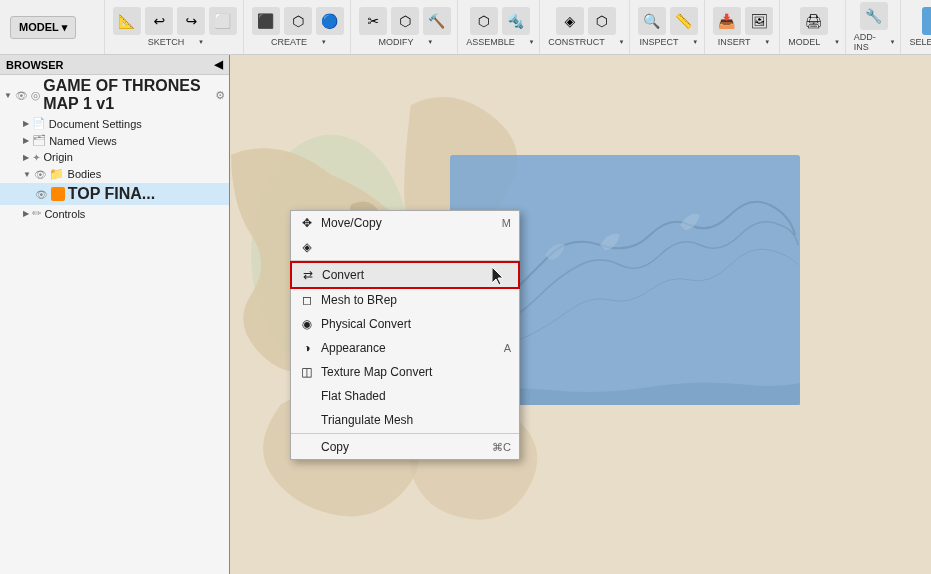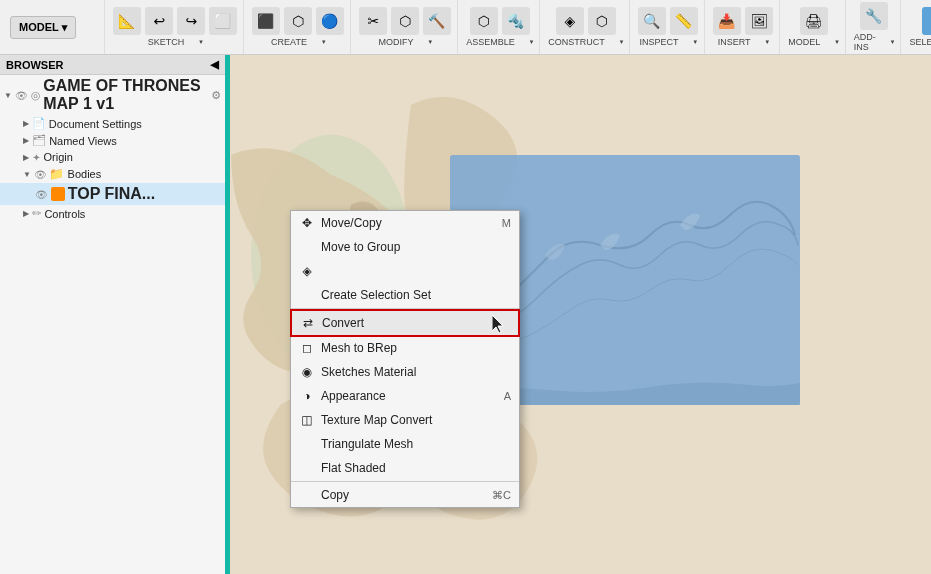--- a/index.html
+++ b/index.html
@@ -86,21 +86,21 @@
     }
 
     
     #browser {
       position: absolute;
       top: 55px;
       left: 0;
       width: 230px;
       bottom: 0;
       background: #f5f5f5;
-      border-right: 5px solid #14b8a6;
+      border-right: 1px solid #14b8a6;
       font-size: 11px;
     }
 
     #browser-header {
       background: #e0e0e0;
       padding: 3px 6px;
       font-size: 11px;
       font-weight: bold;
       display: flex;
       align-items: center;
@@ -430,75 +430,67 @@
   </div>
 
   <div id="context-menu">
 
     <div class="ctx-item">
       <span class="ctx-icon">✥</span>
       <span>Move/Copy</span>
       <span class="shortcut">M</span>
     </div>
 
-    <div class="ctx-item">
-      <span class="ctx-icon"></span>
-      <span>Move to Group</span>
-    </div>
 
     <div class="ctx-item">
       <span class="ctx-icon">◈</span>
     </div>
 
-    <div class="ctx-item">
-      <span class="ctx-icon"></span>
-      <span>Create Selection Set</span>
-    </div>
 
     <div class="ctx-separator"></div>
 
     <div class="ctx-item highlighted">
       <span class="ctx-icon">⇄</span>
       <span>Convert</span>
 
       <svg style="position:absolute;left:200px;top:4px;" width="14" height="20" viewBox="0 0 14 20">
         <path d="M 0 0 L 0 16 L 4 12 L 7 18 L 9 17 L 6 11 L 11 11 Z" fill="#222" stroke="white" stroke-width="1"></path>
       </svg>
     </div>
 
     <div class="ctx-item">
       <span class="ctx-icon">◻</span>
       <span>Mesh to BRep</span>
     </div>
 
     <div class="ctx-item">
       <span class="ctx-icon">◉</span>
-      <span>Sketches Material</span>
+      <span>Physical Convert</span>
     </div>
 
     <div class="ctx-item">
       <span class="ctx-icon">◑</span>
       <span>Appearance</span>
       <span class="shortcut">A</span>
     </div>
 
     <div class="ctx-item">
       <span class="ctx-icon">◫</span>
       <span>Texture Map Convert</span>
     </div>
 
 
     <div class="ctx-item">
       <span class="ctx-icon"></span>
+      <span>Flat Shaded</span>
+    </div>
+
+    <div class="ctx-item">
+      <span class="ctx-icon"></span>
       <span>Triangulate Mesh</span>
-    </div>
-
-    <div class="ctx-item">
-      <span class="ctx-icon"></span>
-      <span>Flat Shaded</span>
     </div>
 
 
 
     <div class="ctx-separator"></div>
 
     <div class="ctx-item">
       <span class="ctx-icon"></span>
       <span>Copy</span>
       <span class="shortcut">⌘C</span>

